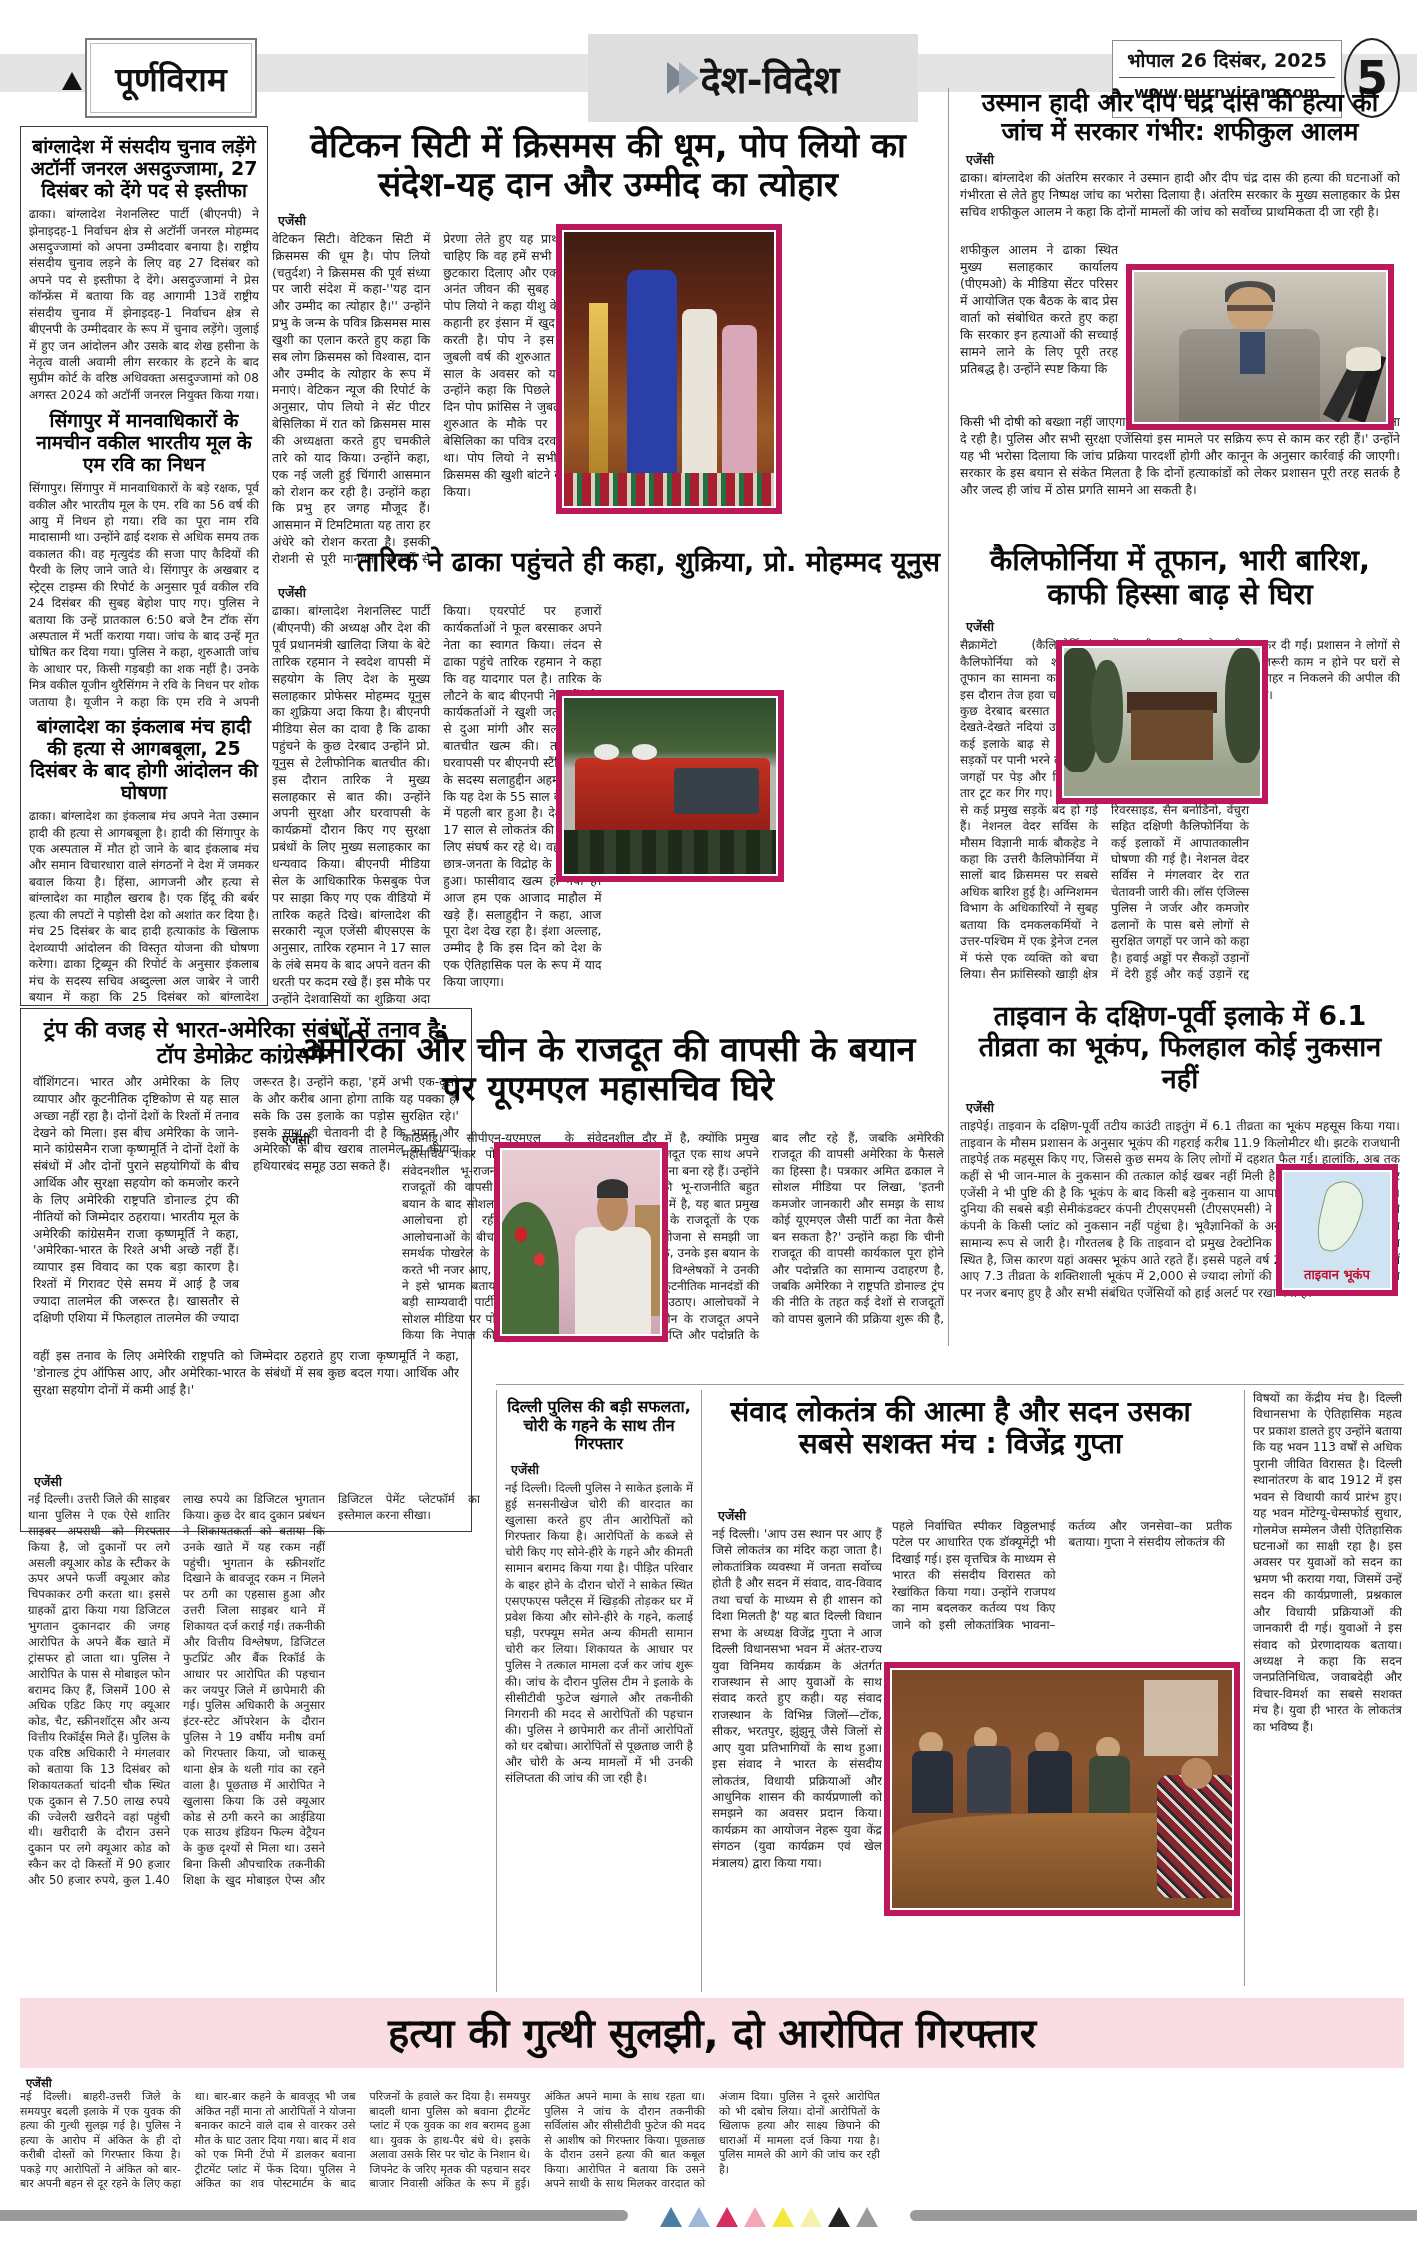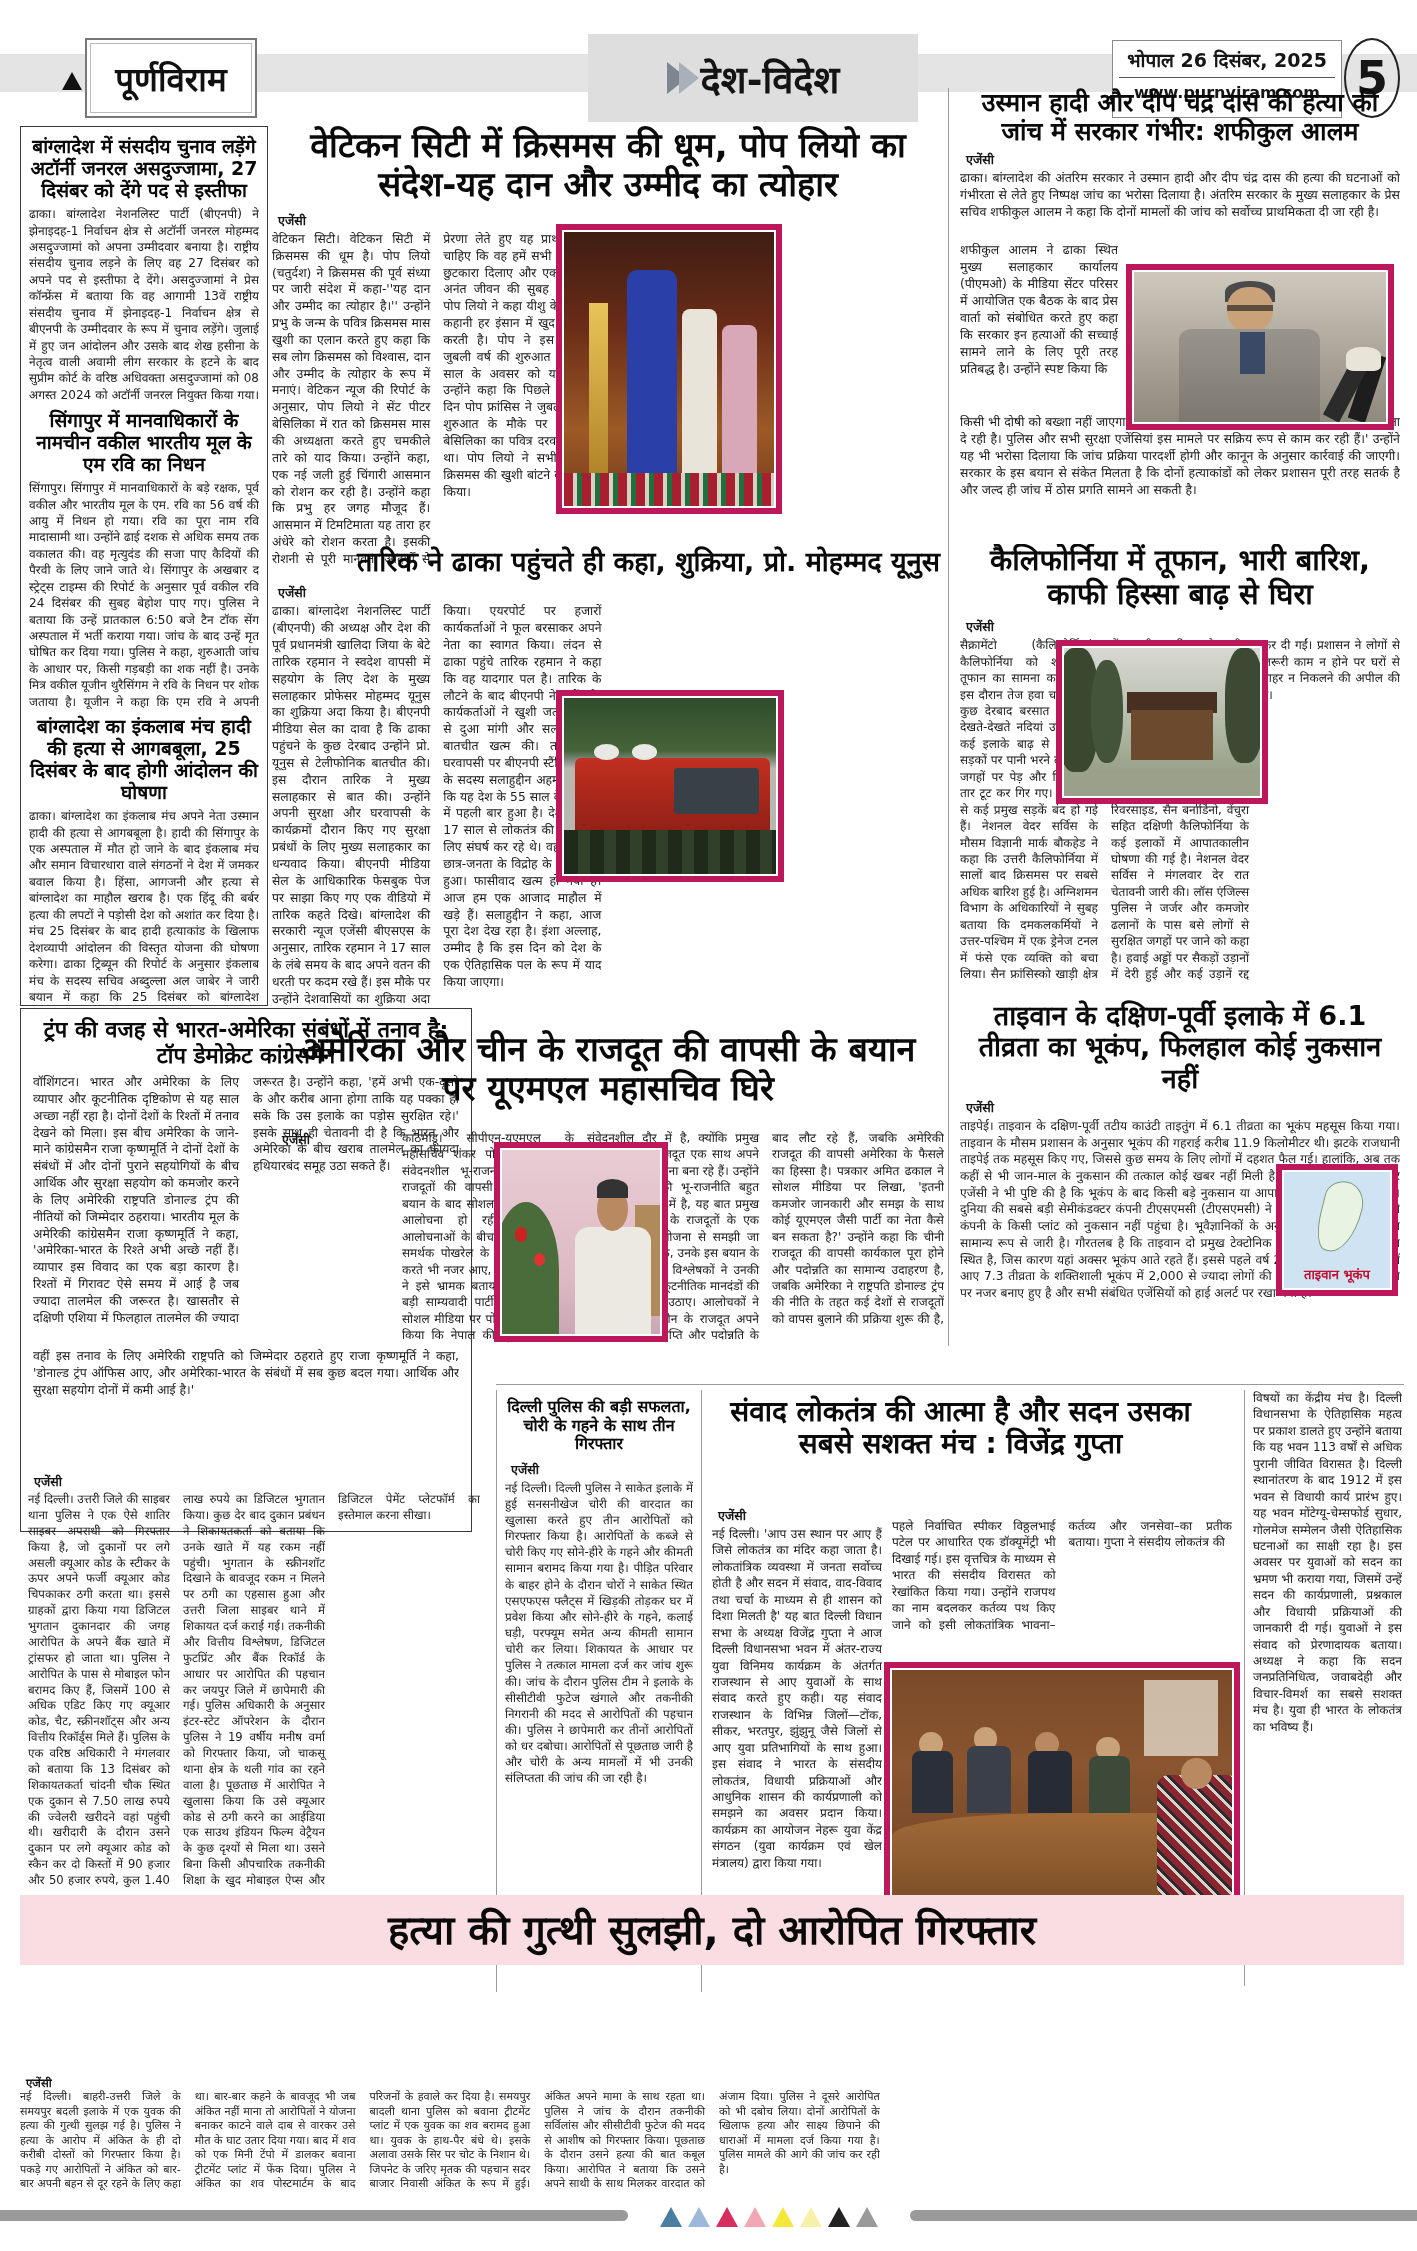--- a/index.html
+++ b/index.html
@@ -207,21 +207,21 @@
         <div style="left:60%;top:28%;width:7%;height:10%;background:#caa27a;border-radius:50%;"></div>
         <div style="left:58%;top:36%;width:12%;height:24%;background:#3d4a3a;border-radius:8px 8px 0 0;"></div>
         <div style="left:0;bottom:0;width:100%;height:40%;background:linear-gradient(180deg,#a06a38,#7a4d26);border-radius:50% 20% 0 0 / 24% 10% 0 0;"></div>
         <div style="right:-2%;bottom:4%;width:24%;height:52%;background:repeating-linear-gradient(45deg,#8a2630 0 6px,#d8d2c8 6px 9px,#2a2a30 9px 12px);border-radius:12px;"></div>
         <div style="right:6%;bottom:50%;width:9%;height:13%;background:#b98a62;border-radius:50%;"></div>
       </div>
     </figure>
     <div class="body abs" style="left:536px;top:0;width:158px;height:596px;border-left:1px solid #9a9a9a;padding-left:8px;font-size:12px;">विषयों का केंद्रीय मंच है। दिल्ली विधानसभा के ऐतिहासिक महत्व पर प्रकाश डालते हुए उन्होंने बताया कि यह भवन 113 वर्षों से अधिक पुरानी जीवित विरासत है। दिल्ली स्थानांतरण के बाद 1912 में इस भवन से विधायी कार्य प्रारंभ हुए। यह भवन मोंटेग्यू-चेम्सफोर्ड सुधार, गोलमेज सम्मेलन जैसी ऐतिहासिक घटनाओं का साक्षी रहा है। इस अवसर पर युवाओं को सदन का भ्रमण भी कराया गया, जिसमें उन्हें सदन की कार्यप्रणाली, प्रश्नकाल और विधायी प्रक्रियाओं की जानकारी दी गई। युवाओं ने इस संवाद को प्रेरणादायक बताया। अध्यक्ष ने कहा कि सदन जनप्रतिनिधित्व, जवाबदेही और विचार-विमर्श का सबसे सशक्त मंच है। युवा ही भारत के लोकतंत्र का भविष्य हैं।</div>
   </section>
 
-  <div class="abs" style="left:20px;top:1895px;width:1384px;height:70px;background:#f9dde2;display:flex;align-items:center;justify-content:center;">
+  <div class="abs" style="left:20px;top:1998px;width:1384px;height:70px;background:#f9dde2;display:flex;align-items:center;justify-content:center;">
     <h2 class="hl" style="font-size:40px;font-weight:700;">हत्या की गुत्थी सुलझी, दो आरोपित गिरफ्तार</h2>
   </div>
   <section class="abs" style="left:20px;top:2074px;width:1384px;height:124px;overflow:hidden;">
     <div class="abs" style="left:0;top:0;width:150px;">
       <div class="byline" style="font-size:11.5px;">एजेंसी</div>
     </div>
     <div class="body colfill abs" style="left:0;top:16px;width:1384px;height:106px;column-count:8;column-gap:14px;font-size:11px;line-height:1.32;">नई दिल्ली। बाहरी-उत्तरी जिले के समयपुर बदली इलाके में एक युवक की हत्या की गुत्थी सुलझ गई है। पुलिस ने हत्या के आरोप में अंकित के ही दो करीबी दोस्तों को गिरफ्तार किया है। पकड़े गए आरोपितों ने अंकित को बार-बार अपनी बहन से दूर रहने के लिए कहा था। बार-बार कहने के बावजूद भी जब अंकित नहीं माना तो आरोपितों ने योजना बनाकर काटने वाले दाब से वारकर उसे मौत के घाट उतार दिया गया। बाद में शव को एक मिनी टेंपो में डालकर बवाना ट्रीटमेंट प्लांट में फेंक दिया। पुलिस ने अंकित का शव पोस्टमार्टम के बाद परिजनों के हवाले कर दिया है। समयपुर बादली थाना पुलिस को बवाना ट्रीटमेंट प्लांट में एक युवक का शव बरामद हुआ था। युवक के हाथ-पैर बंधे थे। इसके अलावा उसके सिर पर चोट के निशान थे। जिपनेट के जरिए मृतक की पहचान सदर बाजार निवासी अंकित के रूप में हुई। अंकित अपने मामा के साथ रहता था। पुलिस ने जांच के दौरान तकनीकी सर्विलांस और सीसीटीवी फुटेज की मदद से आशीष को गिरफ्तार किया। पूछताछ के दौरान उसने हत्या की बात कबूल किया। आरोपित ने बताया कि उसने अपने साथी के साथ मिलकर वारदात को अंजाम दिया। पुलिस ने दूसरे आरोपित को भी दबोच लिया। दोनों आरोपितों के खिलाफ हत्या और साक्ष्य छिपाने की धाराओं में मामला दर्ज किया गया है। पुलिस मामले की आगे की जांच कर रही है।</div>
   </section>
 
   <div class="abs" style="left:0;top:2210px;width:628px;height:11px;background:#9a9a9a;border-radius:0 6px 6px 0;"></div>

